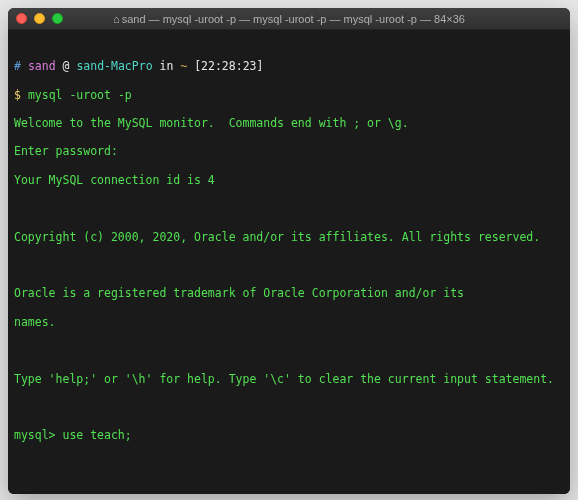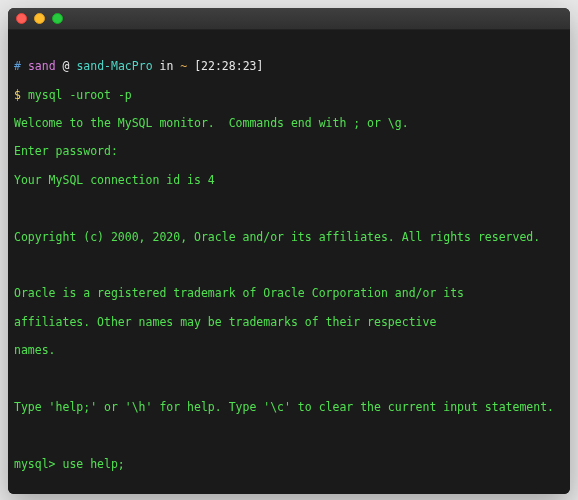--- a/index.html
+++ b/index.html
@@ -77,38 +77,38 @@
 </head>
 <body>
 
 <div class="window">
   <div class="titlebar">
     <div class="traffic-lights">
       <div class="traffic-light tl-close"></div>
       <div class="traffic-light tl-min"></div>
       <div class="traffic-light tl-max"></div>
     </div>
+    <div class="title-text"><span class="home-icon">⌂</span><span>sand — mysql -uroot -p — mysql -uroot -p — mysql -uroot -p — 84×36</span></div>
   </div>
 
   <div class="terminal-body">
 <span class="line"><span class="hash">#</span> <span class="purple">sand</span> <span class="white">@</span> <span class="teal">sand-MacPro</span> <span class="white">in</span> <span class="orange">~</span> <span class="white">[22:28:23]</span></span>
 <span class="line"><span class="dollar">$</span> <span class="green">mysql -uroot -p</span></span>
 <span class="line green">Welcome to the MySQL monitor.  Commands end with ; or \g.</span>
 <span class="line green">Enter password:</span>
 <span class="line green">Your MySQL connection id is 4</span>
 <span class="line green"> </span>
 <span class="line green">Copyright (c) 2000, 2020, Oracle and/or its affiliates. All rights reserved.</span>
 <span class="line green"> </span>
 <span class="line green">Oracle is a registered trademark of Oracle Corporation and/or its</span>
-<span class="line green">affiliates. Other names may be trademarks of their respective</span>
 <span class="line green">names.</span>
 <span class="line green"> </span>
 <span class="line green">Type 'help;' or '\h' for help. Type '\c' to clear the current input statement.</span>
 <span class="line green"> </span>
-<span class="line"><span class="green">mysql&gt;</span> <span class="green">use help;</span></span>
+<span class="line"><span class="green">mysql&gt;</span> <span class="green">use teach;</span></span>
 
 
 
 
 
 
 
 
 
 

